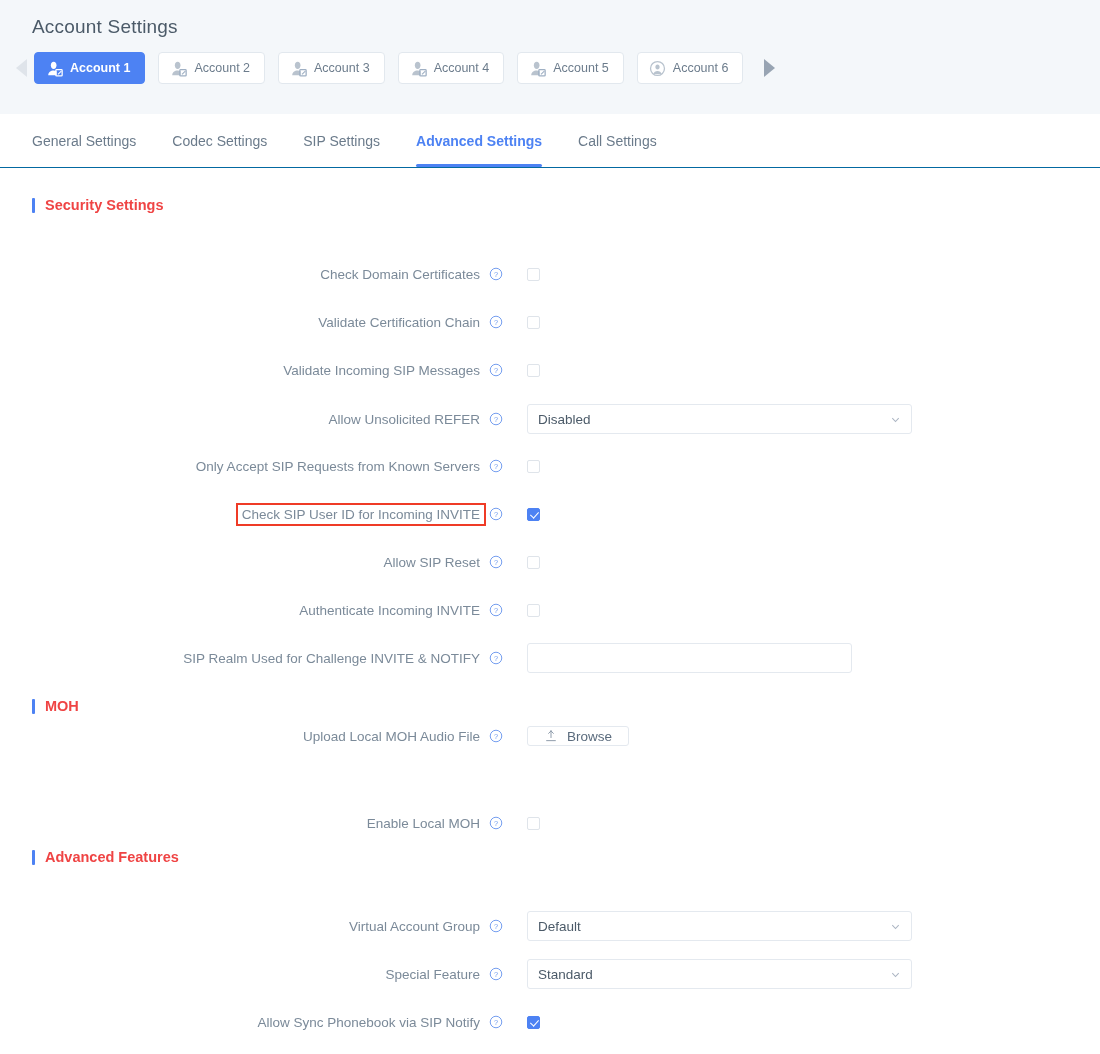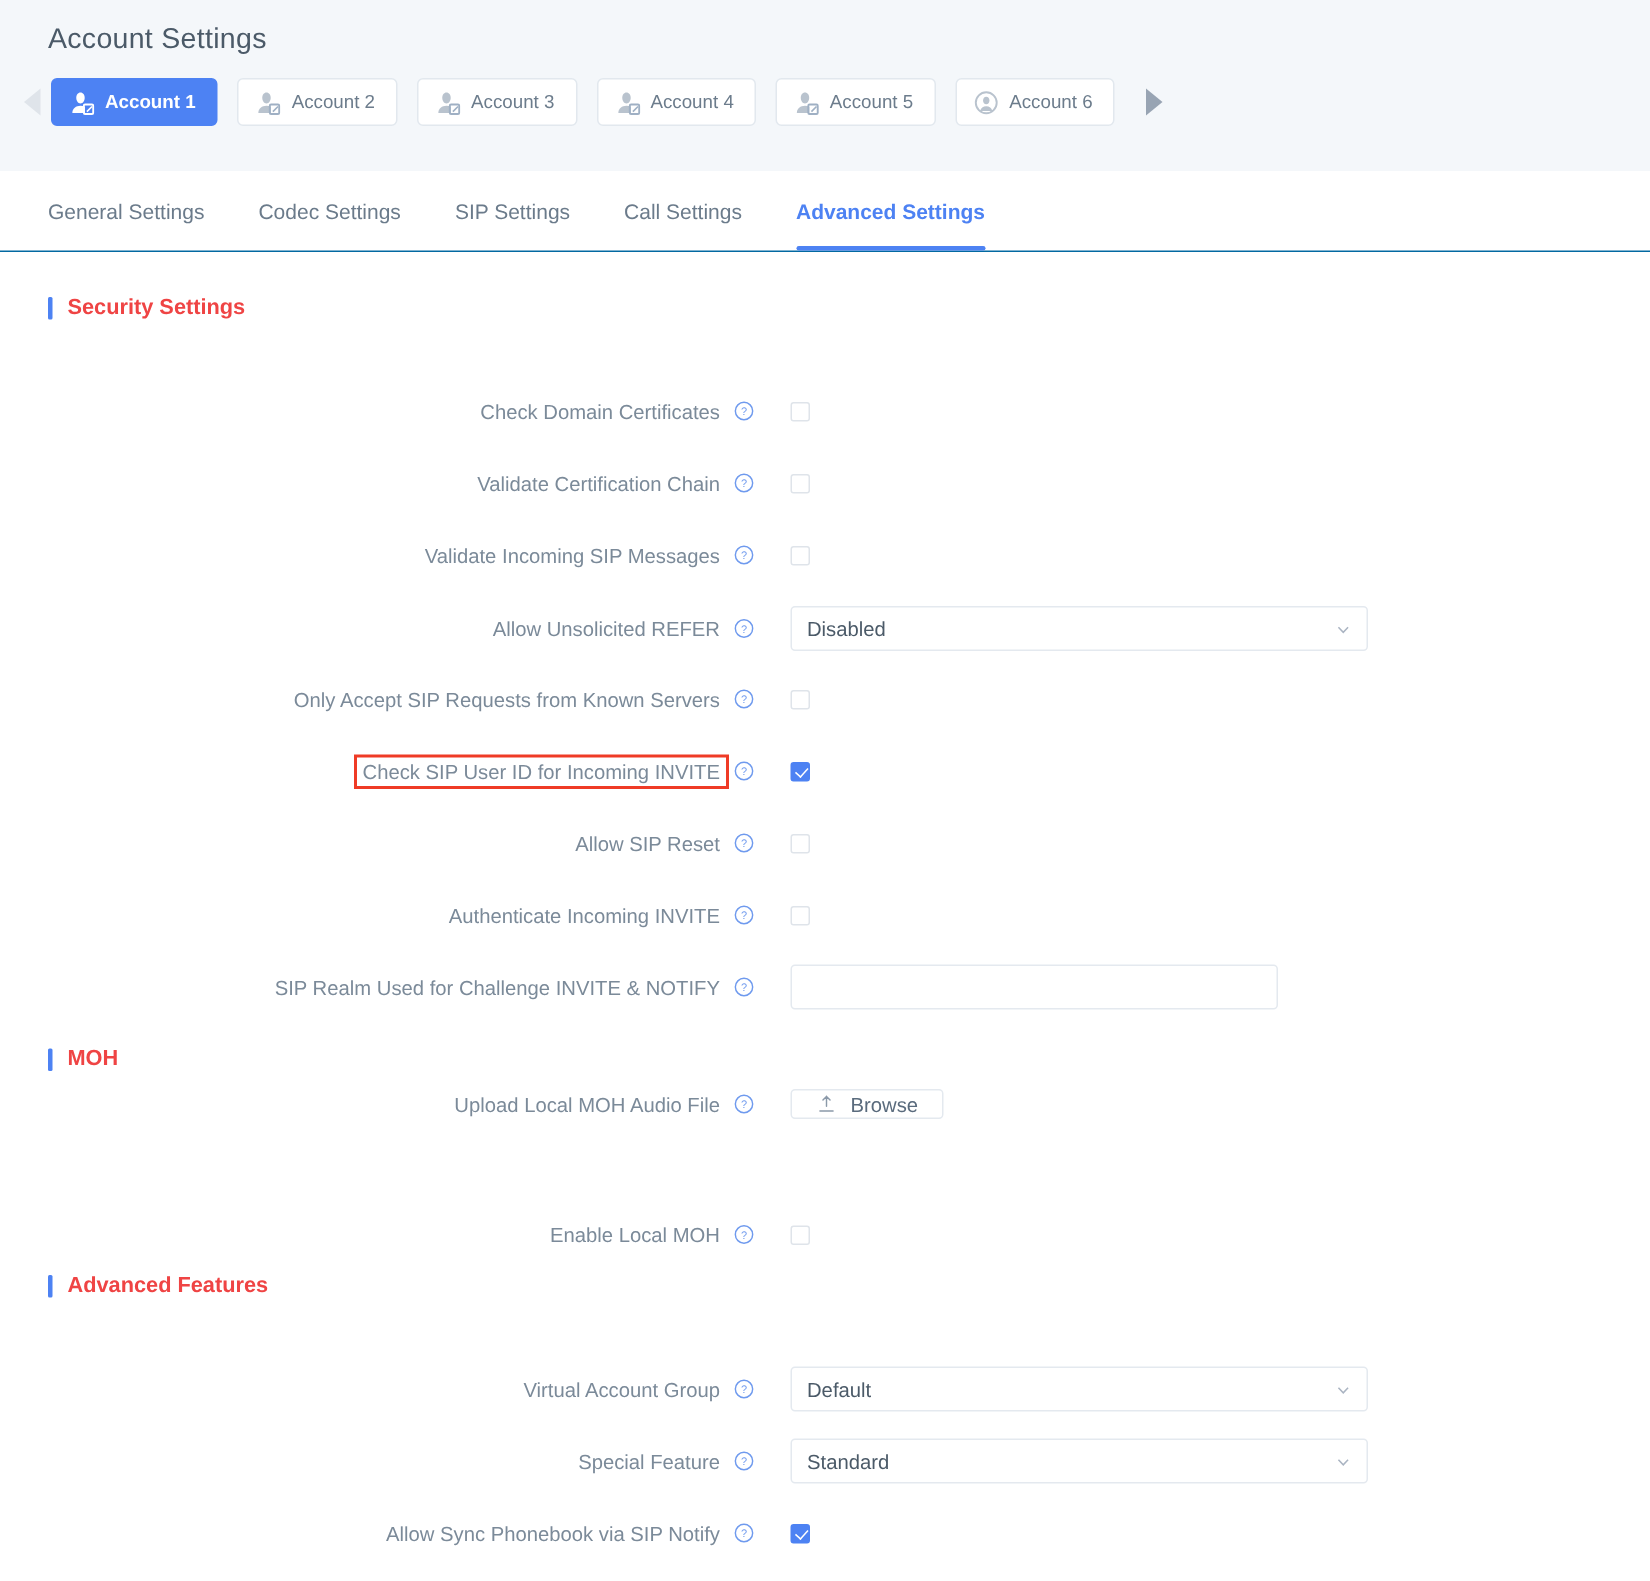--- a/index.html
+++ b/index.html
@@ -302,25 +302,25 @@
 <div class="navbar" id="nav-tabs">
     <div class="nav-tab">
       <span>General Settings</span>
     </div>
     <div class="nav-tab">
       <span>Codec Settings</span>
     </div>
     <div class="nav-tab">
       <span>SIP Settings</span>
     </div>
+    <div class="nav-tab active">
+      <span>Advanced Settings</span>
+    </div>
     <div class="nav-tab">
       <span>Call Settings</span>
-    </div>
-    <div class="nav-tab active">
-      <span>Advanced Settings</span>
     </div>
   </div>
 
 <div class="content" id="content">
     <div class="section-title" style="position: absolute; top: 197px;">
       <span class="bar"></span>
       <span>Security Settings</span>
     </div>
     <div class="row" style="position: absolute; top: 262px; left: 0px;">
       <div class="row-label">

